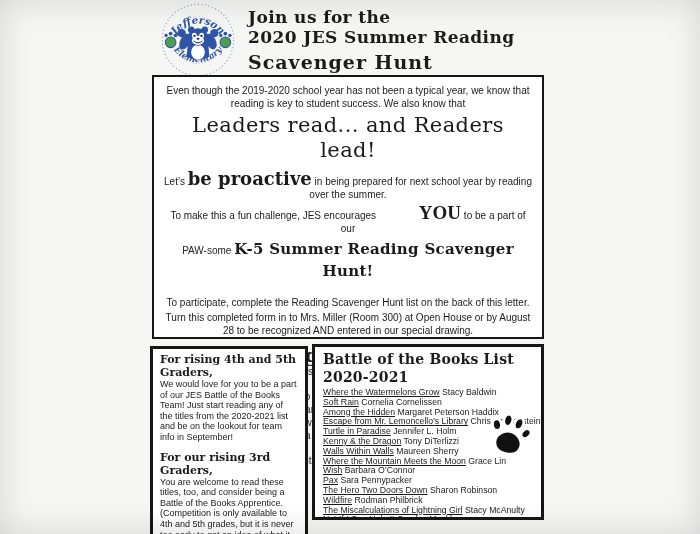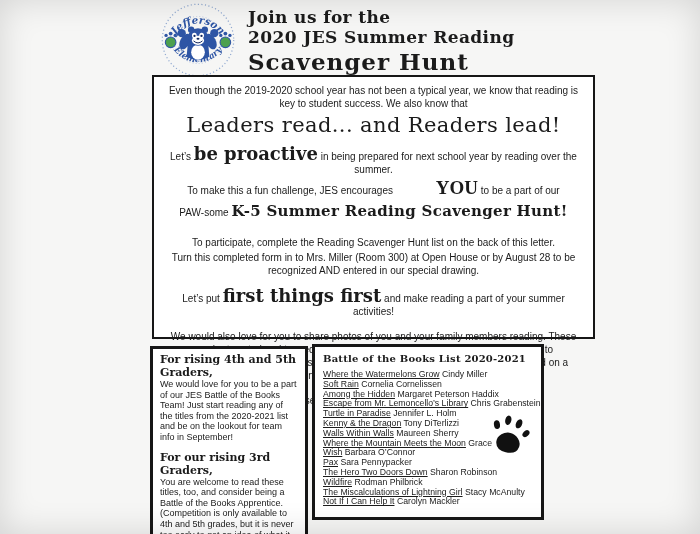--- a/index.html
+++ b/index.html
@@ -8,23 +8,23 @@
     background:#f6f6f5;
     font-family:"Liberation Sans",sans-serif;color:#1b1b1b;
   }
   .vignette{position:absolute;inset:0;pointer-events:none;
     box-shadow:inset 0 0 34px rgba(0,0,0,0.14);}
   
   .logo{position:absolute;left:160px;top:2px;width:76px;height:76px;}
   .header{position:absolute;left:248px;top:7px;width:304px;text-align:left;
     font-family:"DejaVu Serif",serif;font-weight:bold;letter-spacing:.4px;}
   .header .h1,.header .h2{font-size:17px;line-height:20px;}
-  .header .h3{font-size:23px;line-height:30px;letter-spacing:1px;}
+  .header .h3{font-size:19px;line-height:30px;letter-spacing:1px;}
   
-  .main-box{position:absolute;left:152px;top:75px;width:443px;height:264px;
+  .main-box{position:absolute;left:152px;top:75px;width:392px;height:264px;
     box-sizing:border-box;background:#fff;border:2px solid #161616;
     padding:7px 10px;text-align:center;font-size:10px;line-height:13px;}
   .fancy{font-family:"DejaVu Serif",serif;font-weight:bold;}
   .headline{font-family:"DejaVu Serif",serif;font-weight:normal;font-size:21px;
     line-height:25px;letter-spacing:.4px;margin:3px 0 9px 0;}
   .p{margin:0 0 12px 0;}
   .p-tight{margin:0 0 2px 0;}
   .fancy12{font-size:18px;}
   .fancy17{font-size:15px;letter-spacing:.3px;}
   .you{font-family:"Liberation Serif",serif;font-weight:bold;font-size:19px;line-height:13px;margin-left:40px;}
@@ -32,21 +32,21 @@
   
   .left-box{position:absolute;left:150px;top:346px;width:158px;height:220px;
     box-sizing:border-box;background:#fff;border:3px solid #161616;
     padding:4px 7px;font-size:9px;line-height:10.6px;overflow:hidden;}
   .lb-h{font-family:"DejaVu Serif",serif;font-weight:bold;font-size:11px;line-height:13px;}
   .lb-t{margin:0 0 8px 0;}
   
   .books-box{position:absolute;left:312px;top:344px;width:232px;height:176px;
     box-sizing:border-box;background:#fff;border:3px solid #161616;
     padding:3px 8px;overflow:hidden;}
-  .bb-title{font-family:"DejaVu Serif",serif;font-weight:bold;font-size:10px;
+  .bb-title{font-family:"DejaVu Serif",serif;font-weight:bold;font-size:14px;
     line-height:18px;letter-spacing:.2px;margin-bottom:2px;}
   .bb-item{font-size:8.7px;line-height:9.8px;white-space:nowrap;}
   .bb-t{text-decoration:underline;}
   .paw{position:absolute;right:5px;top:62px;width:52px;height:52px;}
 </style>
 </head>
 <body>
 
 <div class="canvas">
 
@@ -123,21 +123,21 @@
     <div class="lb-h">For rising 4th and 5th Graders,</div>
     <div class="lb-t">We would love for you to be a part of our JES Battle of the Books Team! Just start reading any of the titles from the 2020-2021 list and be on the lookout for team info in September!</div>
     <div class="lb-h">For our rising 3rd Graders,</div>
     <div class="lb-t">You are welcome to read these titles, too, and consider being a Battle of the Books Apprentice. (Competition is only available to 4th and 5th grades, but it is never too early to get an idea of what it takes to be earn a spot on this paw-some team!) Apprentices would attend team meetings and help our team prepare.</div>
   </div>
 
   <div class="books-box">
     <div class="bb-title">Battle of the Books List 2020-2021</div>
     <div>
 
-        <div class="bb-item"><span class="bb-t">Where the Watermelons Grow</span> <span>Cindy Miller</span></div>
+        <div class="bb-item"><span class="bb-t">Where the Watermelons Grow</span> <span>Stacy Baldwin</span></div>
 
         <div class="bb-item"><span class="bb-t">Soft Rain</span> <span>Cornelia Cornelissen</span></div>
 
         <div class="bb-item"><span class="bb-t">Among the Hidden</span> <span>Margaret Peterson Haddix</span></div>
 
         <div class="bb-item"><span class="bb-t">Escape from Mr. Lemoncello’s Library</span> <span>Chris Grabenstein</span></div>
 
         <div class="bb-item"><span class="bb-t">Turtle in Paradise</span> <span>Jennifer L. Holm</span></div>
 
         <div class="bb-item"><span class="bb-t">Kenny &amp; the Dragon</span> <span>Tony DiTerlizzi</span></div>

